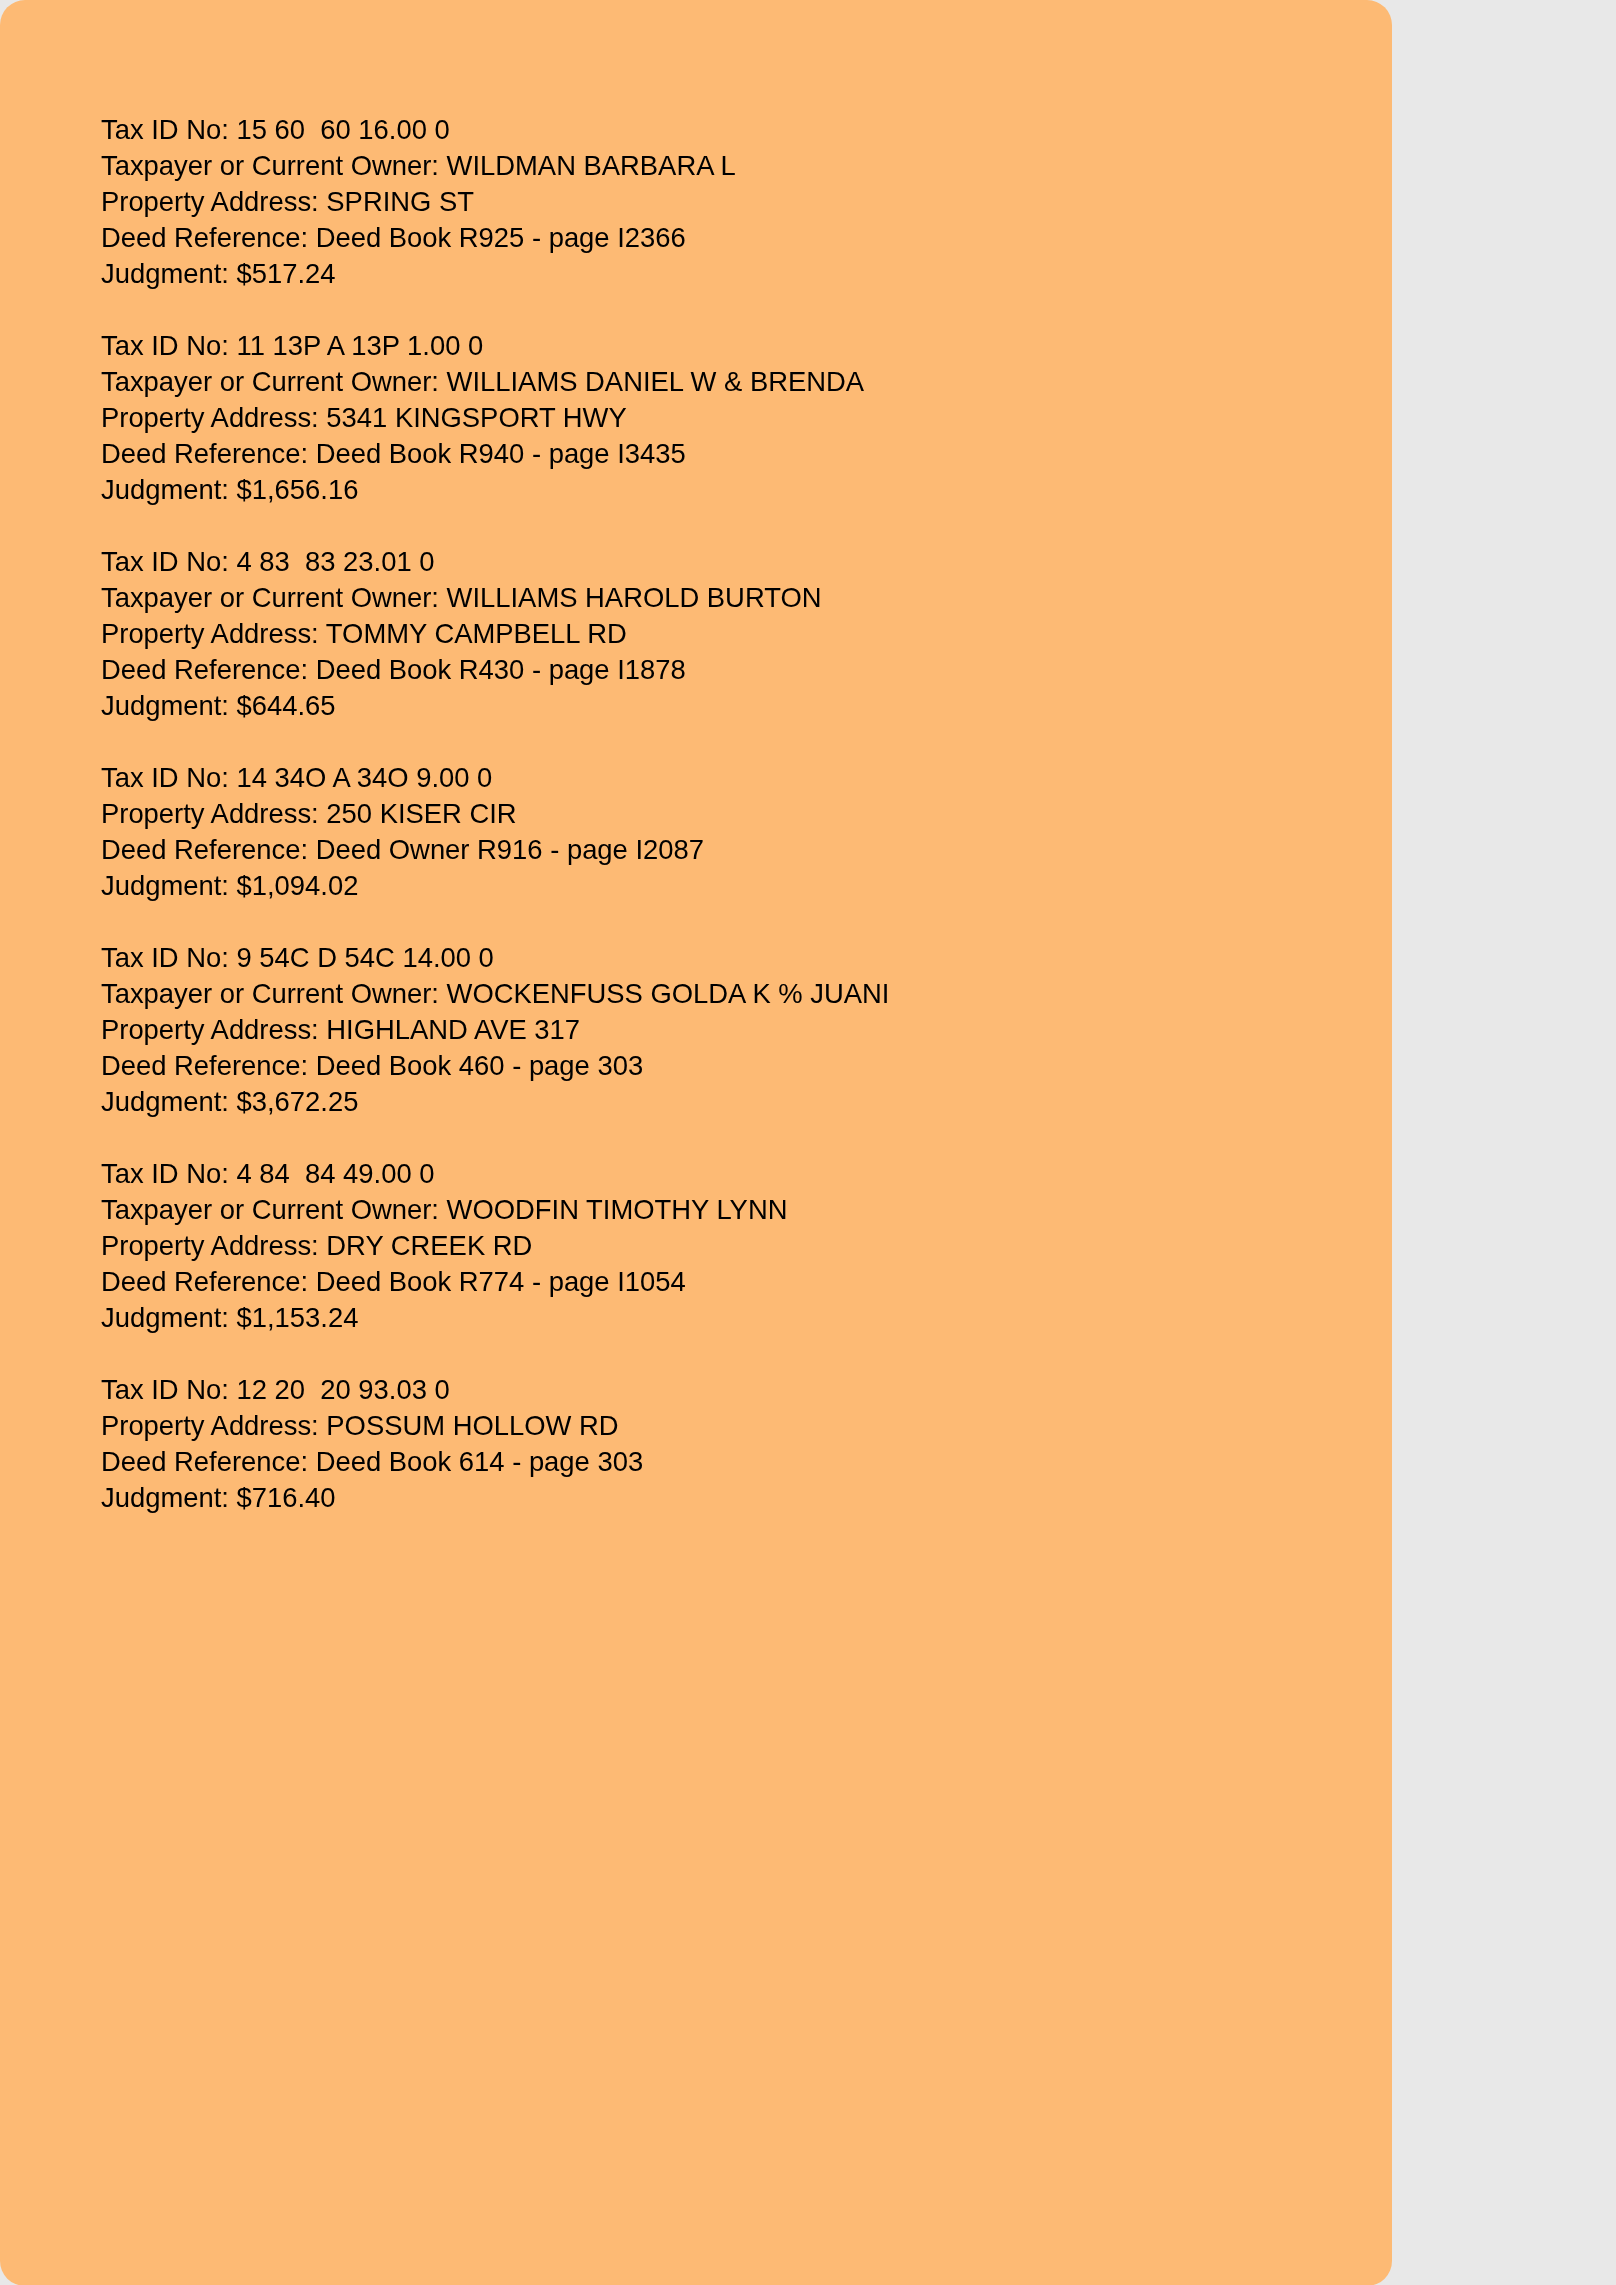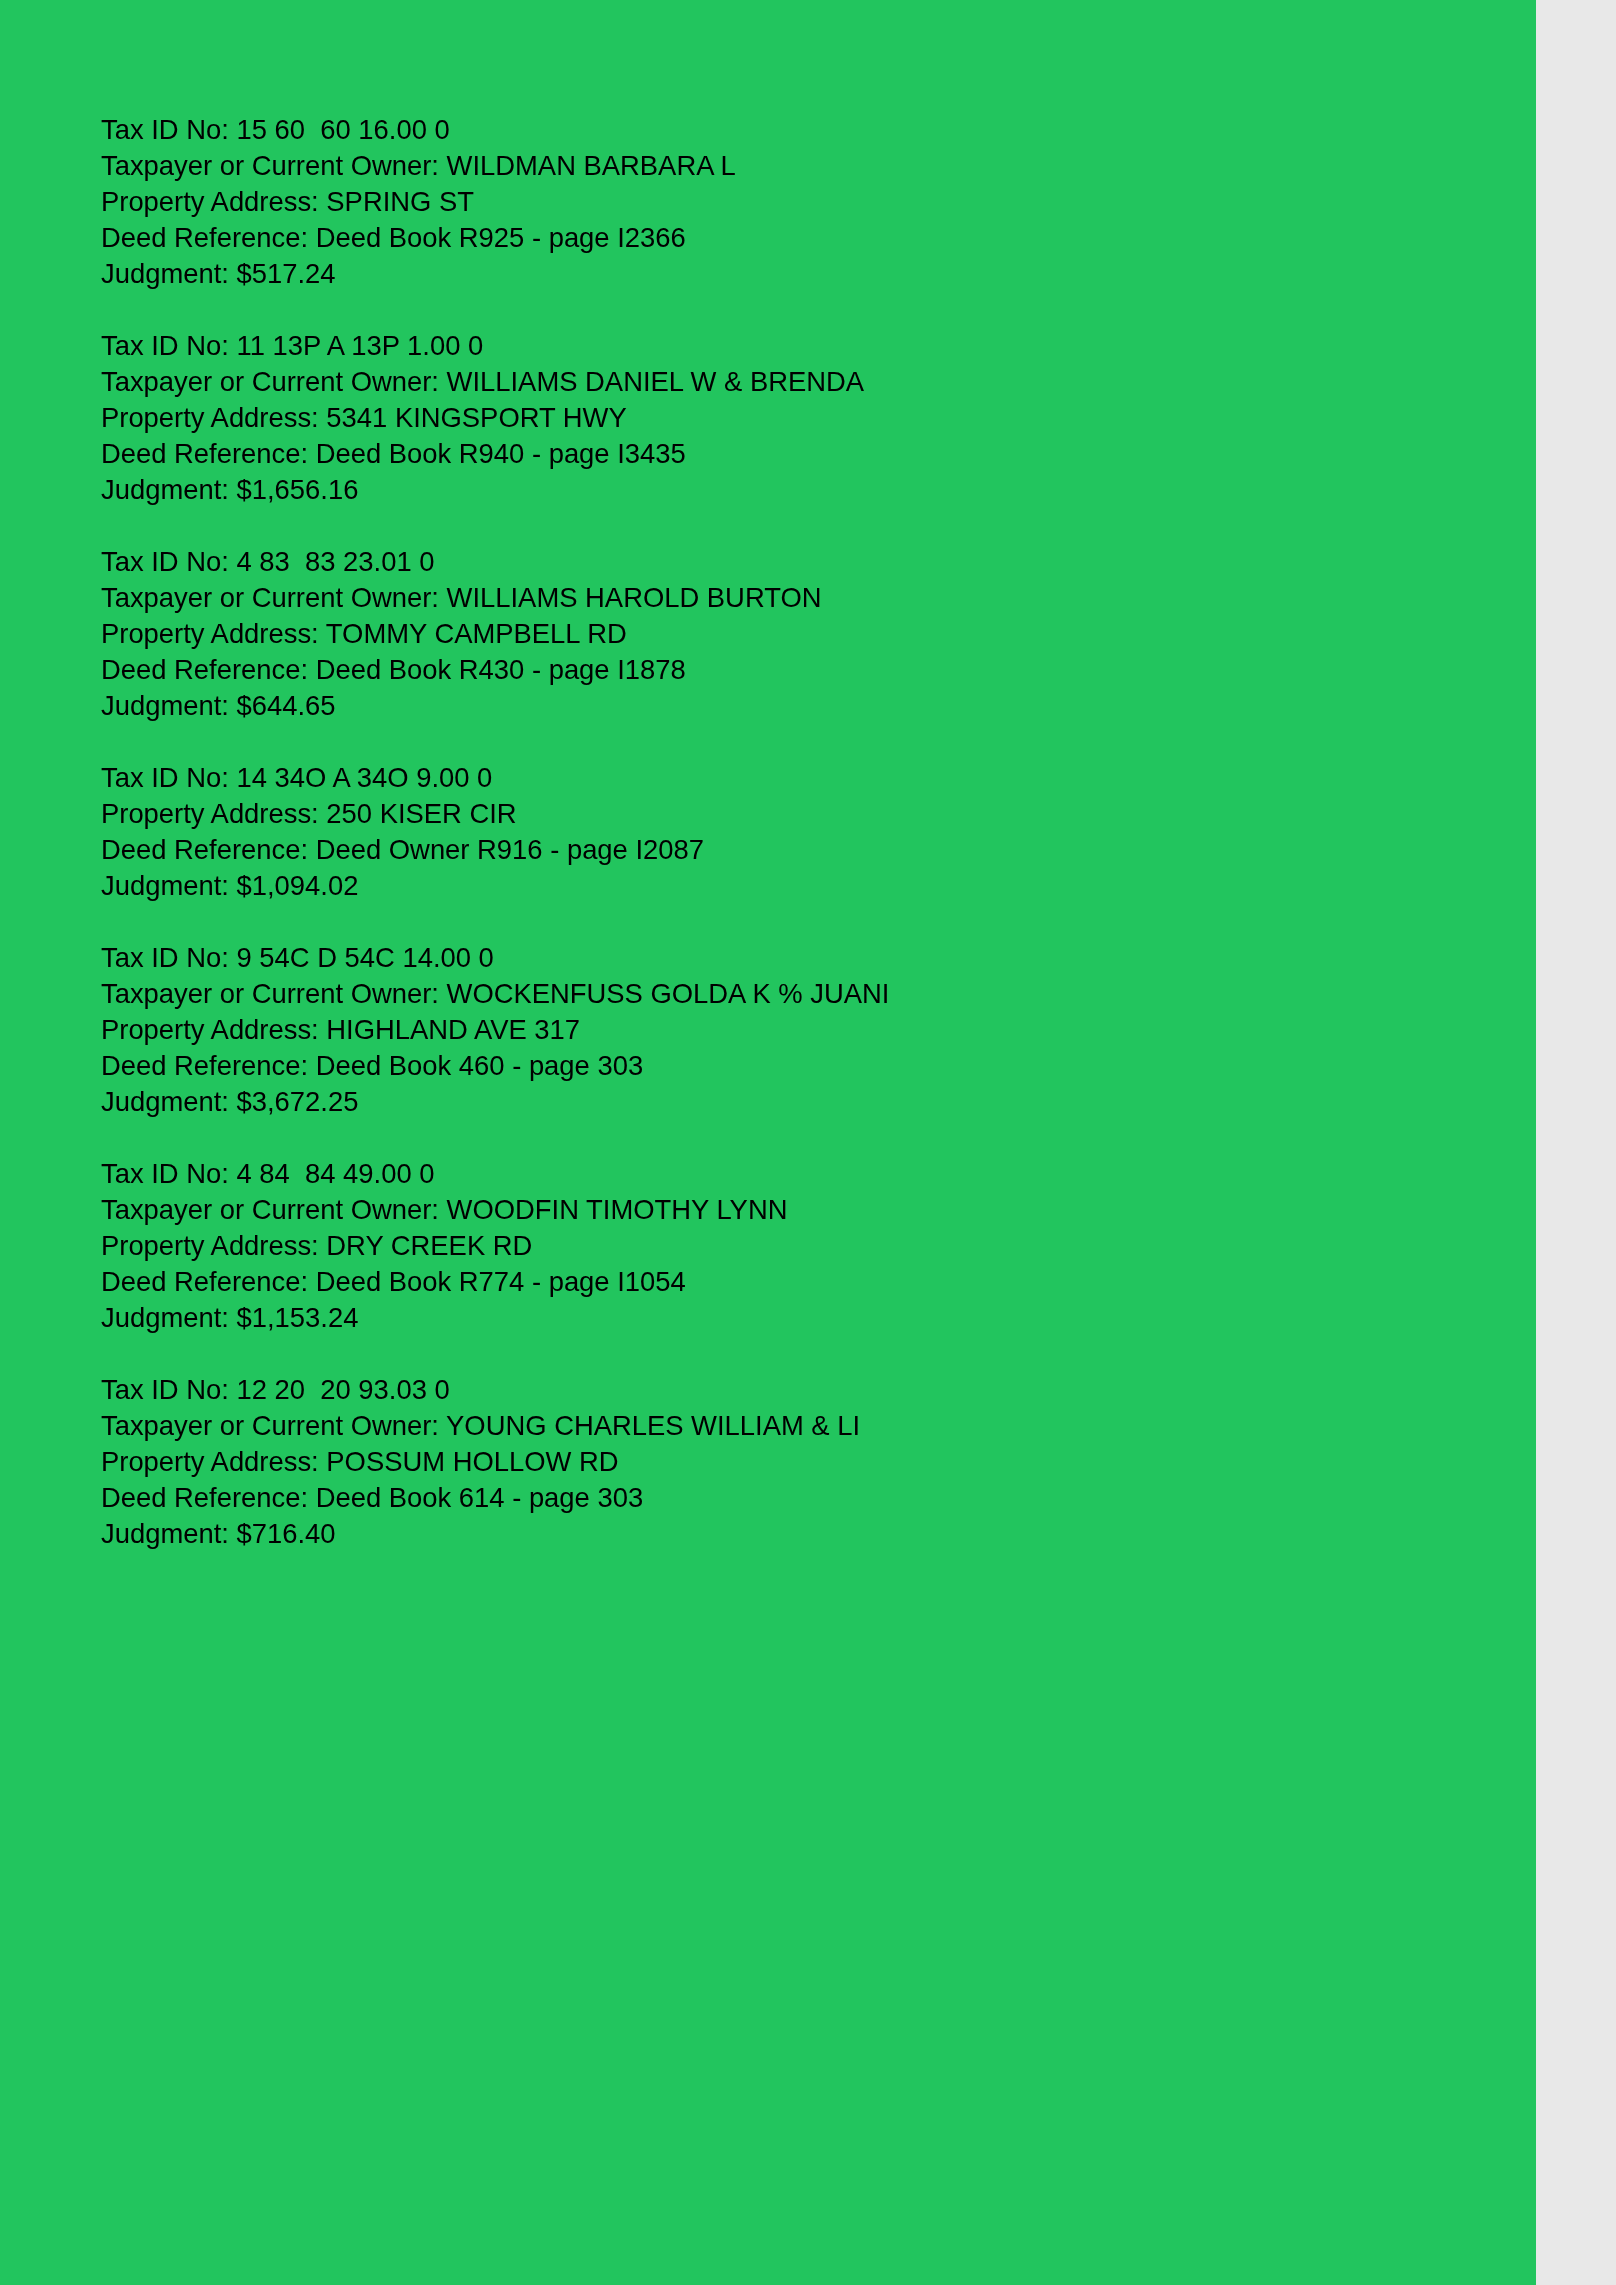--- a/index.html
+++ b/index.html
@@ -2,26 +2,27 @@
 <html><head>
 <meta charset="utf-8">
 <style>
   html, body {
     margin: 0;
     padding: 0;
     background: #e8e8e8;
   }
   .page {
     position: relative;
-    width: 1536px;
+    width: 1392px;
     height: 2286px;
-    background: #22c55e;
+    background: #fdba74;
     overflow: hidden;
     font-family: "Liberation Sans", sans-serif;
     color: #000000;
+    border-radius: 25px;
   }
   .content {
     position: absolute;
     left: 101px;
     top: 112px;
     right: 59px;
     font-size: 27.4px;
     line-height: 36px;
   }
   .record {
@@ -79,21 +80,20 @@
     <div class="record">
       <div class="line"><span>Tax ID No:</span> <span>4 84  84 49.00 0</span></div>
       <div class="line"><span>Taxpayer or Current Owner:</span> <span>WOODFIN TIMOTHY LYNN</span></div>
       <div class="line"><span>Property Address:</span> <span>DRY CREEK RD</span></div>
       <div class="line"><span>Deed Reference:</span> <span>Deed Book R774 - page I1054</span></div>
       <div class="line"><span>Judgment:</span> <span>$1,153.24</span></div>
     </div>
 
     <div class="record">
       <div class="line"><span>Tax ID No:</span> <span>12 20  20 93.03 0</span></div>
-      <div class="line"><span>Taxpayer or Current Owner:</span> <span>YOUNG CHARLES WILLIAM &amp; LI</span></div>
       <div class="line"><span>Property Address:</span> <span>POSSUM HOLLOW RD</span></div>
       <div class="line"><span>Deed Reference:</span> <span>Deed Book 614 - page 303</span></div>
       <div class="line"><span>Judgment:</span> <span>$716.40</span></div>
     </div>
 
   </div>
 </div>
 
 
 </body></html>

